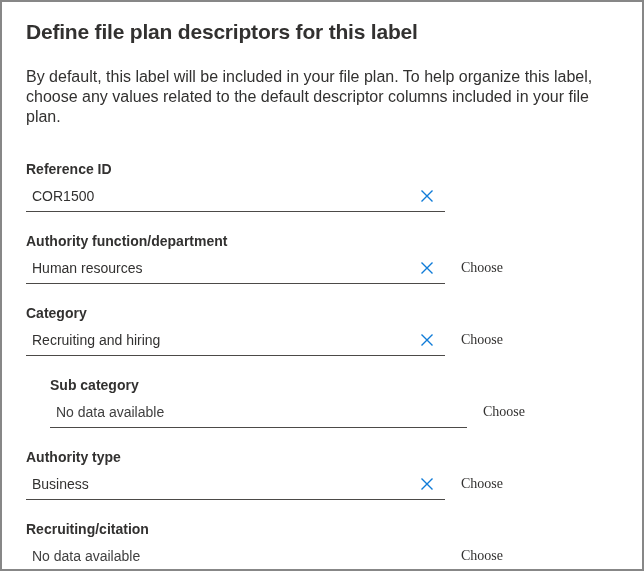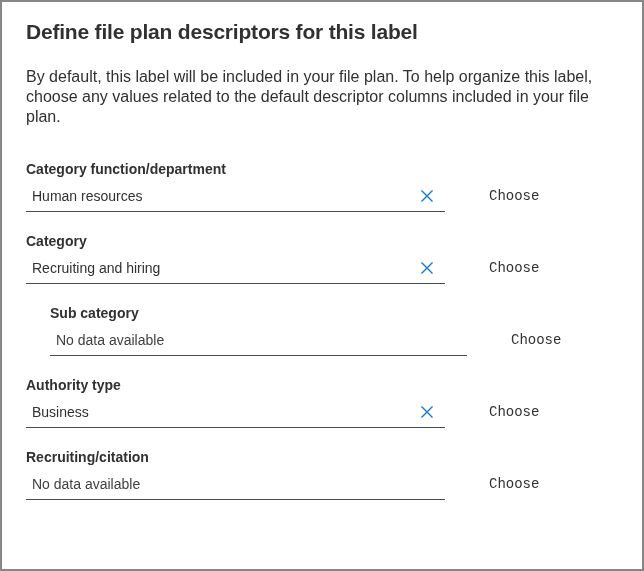--- a/index.html
+++ b/index.html
@@ -84,45 +84,58 @@
     background: none;
     cursor: pointer;
     display: flex;
     align-items: center;
     justify-content: center;
   }
   .clear-btn svg {
     display: block;
   }
   .choose-btn {
-    margin-left: 44px;
+    margin-left: 16px;
     padding: 0;
     border: none;
     background: none;
-    font-family: Liberation Mono, monospace;
+    font-family: Liberation Serif, serif;
     font-size: 14px;
     color: #323130;
     cursor: pointer;
     white-space: nowrap;
   }
 </style>
 </head>
 <body>
 
 <div class="panel">
 
   <h1 class="page-title">Define file plan descriptors for this label</h1>
 
   <p class="page-desc">By default, this label will be included in your file plan. To help organize this label, choose any values related to the default descriptor columns included in your file plan.</p>
 
   <div class="form">
 
+    <div class="row">
+      <label class="field-label">Reference ID</label>
+      <div class="line2">
+        <div class="field-box">
+          <span class="field-value">COR1500</span>
+          <button class="clear-btn">
+            <svg width="14" height="14" viewBox="0 0 14 14">
+                <path d="M1.5 1.5 L12.5 12.5 M12.5 1.5 L1.5 12.5" stroke="#0f7bd8" stroke-width="1.4" fill="none"></path>
+              </svg>
+          </button>
+        </div>
+      </div>
+    </div>
 
     <div class="row">
-      <label class="field-label">Category function/department</label>
+      <label class="field-label">Authority function/department</label>
       <div class="line2">
         <div class="field-box">
           <span class="field-value">Human resources</span>
           <button class="clear-btn">
             <svg width="14" height="14" viewBox="0 0 14 14">
                 <path d="M1.5 1.5 L12.5 12.5 M12.5 1.5 L1.5 12.5" stroke="#0f7bd8" stroke-width="1.4" fill="none"></path>
               </svg>
           </button>
         </div>
         <button class="choose-btn">Choose</button>

